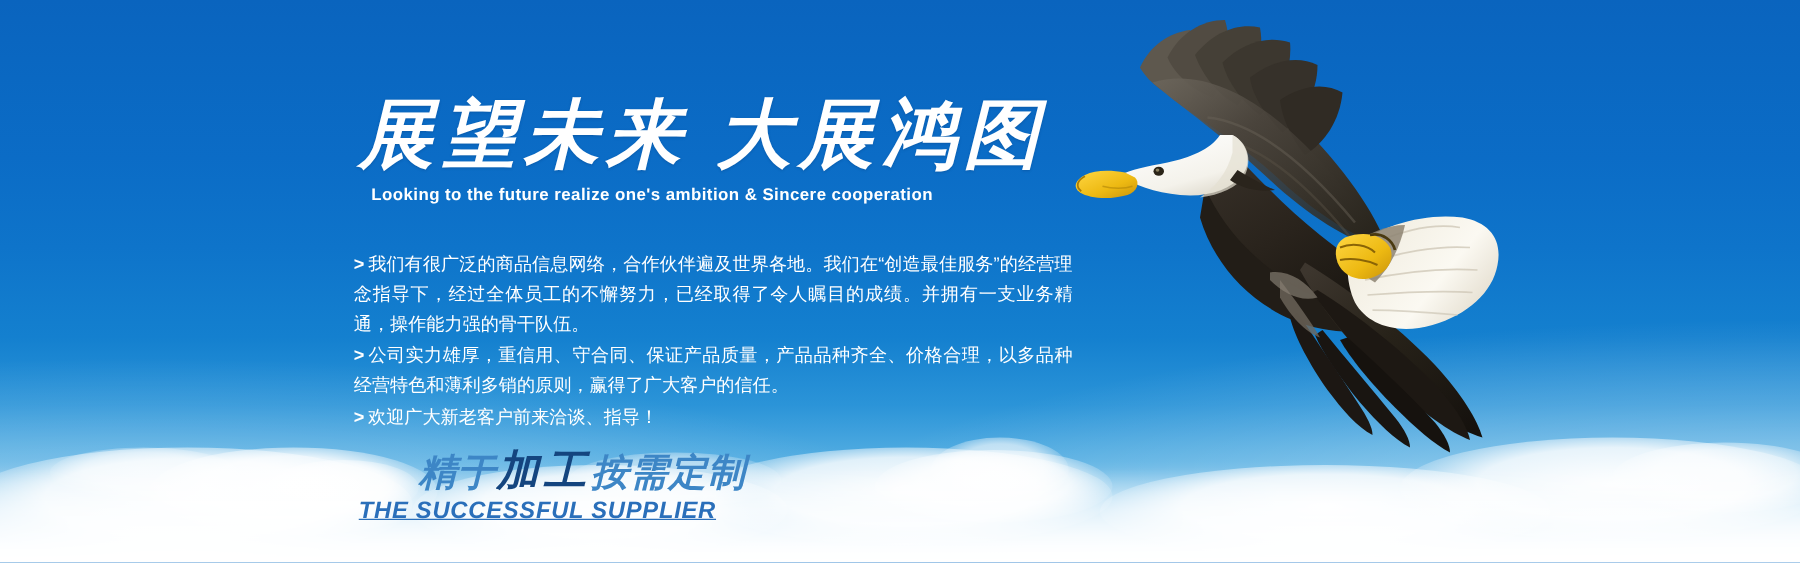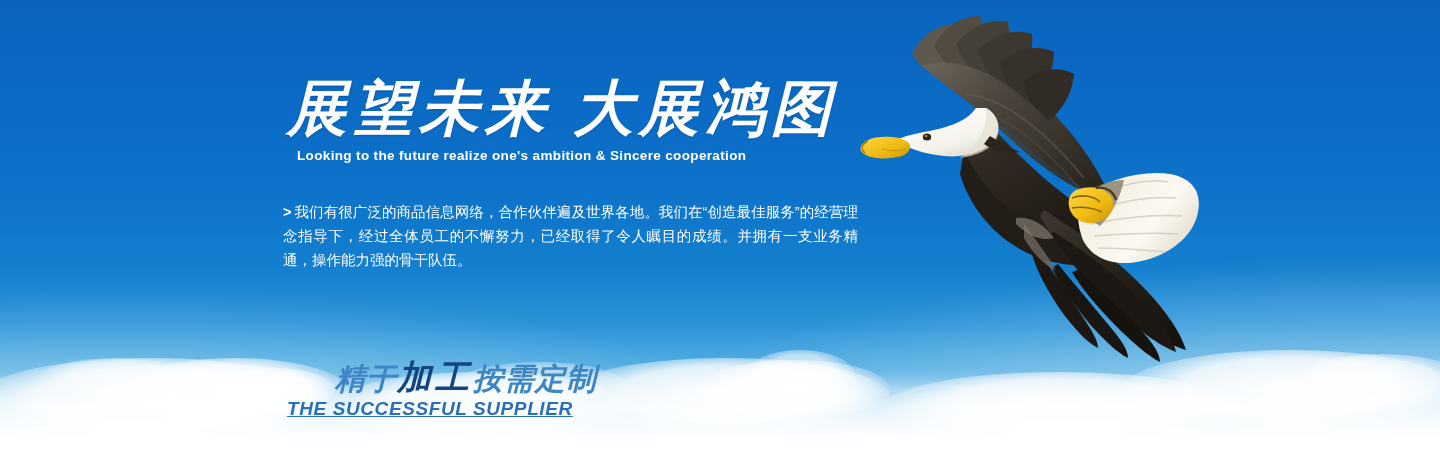--- a/index.html
+++ b/index.html
@@ -256,20 +256,26 @@
     <div class="headline">
       <span>展望未来</span><span class="gap"></span><span>大展鸿图</span>
     </div>
 
     <div class="subhead">Looking to the future realize one's ambition &amp; Sincere cooperation</div>
 
     <div class="paras">
       <p class="para">
         <span class="mark">&gt;</span><span>我们有很广泛的商品信息网络，合作伙伴遍及世界各地。我们在“创造最佳服务”的经营理念指导下，经过全体员工的不懈努力，已经取得了令人瞩目的成绩。并拥有一支业务精通，操作能力强的骨干队伍。</span>
       </p>
+      <p class="para">
+        <span class="mark">&gt;</span><span>公司实力雄厚，重信用、守合同、保证产品质量，产品品种齐全、价格合理，以多品种经营特色和薄利多销的原则，赢得了广大客户的信任。</span>
+      </p>
+      <p class="para">
+        <span class="mark">&gt;</span><span>欢迎广大新老客户前来洽谈、指导！</span>
+      </p>
     </div>
   </div>
 
   <div class="slogan">
     <div class="slogan-cn"><span class="sl-a">精于</span><span class="sl-b">加工</span><span class="sl-c">按需定制</span></div>
     <div class="slogan-en">THE SUCCESSFUL SUPPLIER</div>
   </div>
 
 </div>
 

